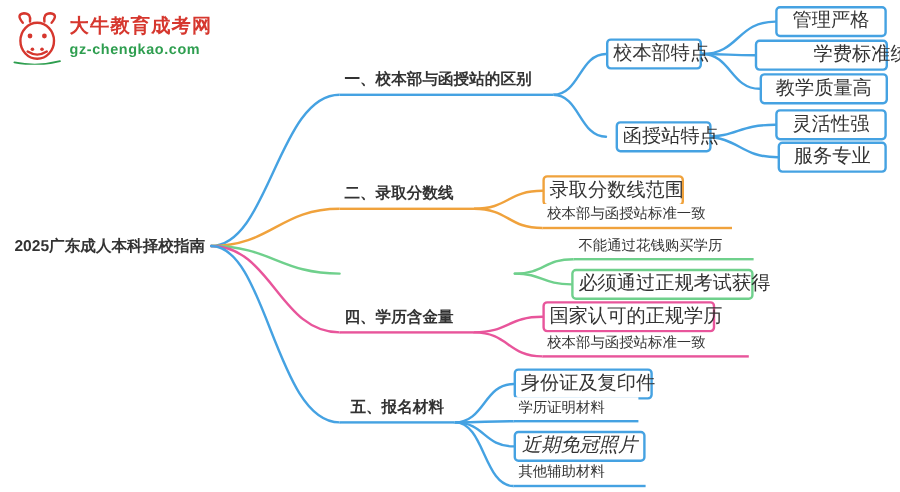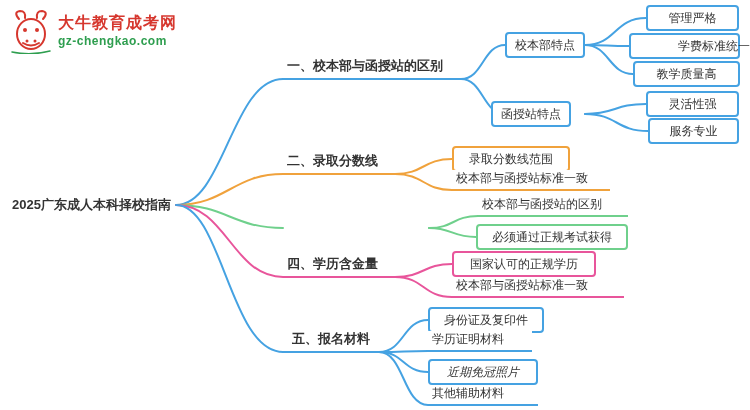--- a/index.html
+++ b/index.html
@@ -14,21 +14,21 @@
   }
   .root{
     font-size:13px; font-weight:bold; text-align:left; color:#333;
     line-height:18px;
   }
   .topic{
     font-size:13px; font-weight:bold; line-height:17px;
     padding:2px 4px 4px; border-bottom:2px solid; text-align:left;
   }
   .box{
-    font-size:12px; line-height:16px; padding:3px 4px;
+    font-size:16px; line-height:16px; padding:3px 4px;
     border:2px solid; border-radius:4px;
   }
   .uline{
     font-size:12px; line-height:16px; padding:0 4px 3px;
     border-bottom:2px solid; text-align:left;
   }
   .c-blue{border-color:#45a2e2;}
   .c-orange{border-color:#f0a23c;}
   .c-green{border-color:#6fd08c;}
   .c-pink{border-color:#e8559b;}
@@ -99,32 +99,32 @@
   </div>
 
   <div class="node root" style="left:12px; top:196px;">2025广东成人本科择校指南</div>
 
   <div class="node topic c-blue" style="left:283px; top:55px;  width:178px;">一、校本部与函授站的区别</div>
   <div class="node topic c-orange" style="left:283px; top:150px; width:112px;">二、录取分数线</div>
   <div class="node topic c-pink" style="left:283px; top:253px; width:112px;">四、学历含金量</div>
   <div class="node topic c-blue" style="left:283px; top:328px; width:96px;text-align:center;">五、报名材料</div>
 
   <div class="node box c-blue" style="left:505px; top:32px;  width:80px;">校本部特点</div>
-  <div class="node box c-blue" style="left:491px; top:101px; width:80px;">函授站特点</div>
+  <div class="node box c-blue" style="left:513px; top:101px; width:80px;">函授站特点</div>
 
   <div class="node box c-blue" style="left:646px; top:5px;   width:93px;">管理严格</div>
   <div class="node box c-blue" style="left:629px; top:33px;  width:111px;padding-left:47px;">学费标准统一</div>
   <div class="node box c-blue" style="left:633px; top:61px;  width:107px;">教学质量高</div>
   <div class="node box c-blue" style="left:646px; top:91px;  width:93px;">灵活性强</div>
   <div class="node box c-blue" style="left:648px; top:118px; width:91px;">服务专业</div>
 
   <div class="node box c-orange" style="left:452px; top:146px; width:118px;">录取分数线范围</div>
   <div class="node uline c-orange" style="left:452px; top:170px; width:158px;">校本部与函授站标准一致</div>
 
-  <div class="node uline c-green" style="left:478px; top:196px; width:150px;">校本部与函授站的区别</div>
+  <div class="node uline c-green" style="left:478px; top:196px; width:150px;">不能通过花钱购买学历</div>
   <div class="node box c-green" style="left:476px; top:224px; width:152px;">必须通过正规考试获得</div>
 
   <div class="node box c-pink" style="left:452px; top:251px; width:144px;">国家认可的正规学历</div>
   <div class="node uline c-pink" style="left:452px; top:277px; width:172px;">校本部与函授站标准一致</div>
 
   <div class="node box c-blue" style="left:428px; top:307px; width:116px;">身份证及复印件</div>
   <div class="node uline c-blue" style="left:428px; top:331px; width:104px;">学历证明材料</div>
   <div class="node box c-blue" style="left:428px; top:359px; width:110px;font-style:italic;">近期免冠照片</div>
   <div class="node uline c-blue" style="left:428px; top:385px; width:110px;">其他辅助材料</div>
 

